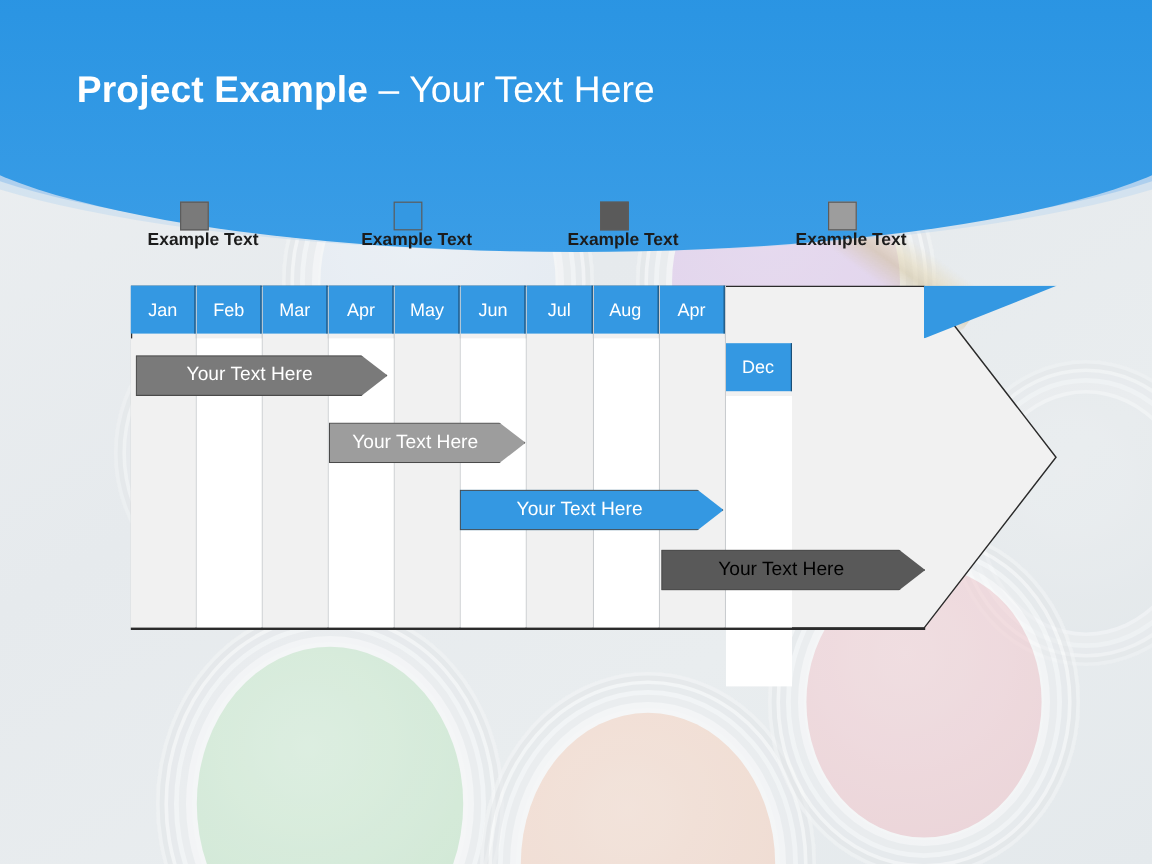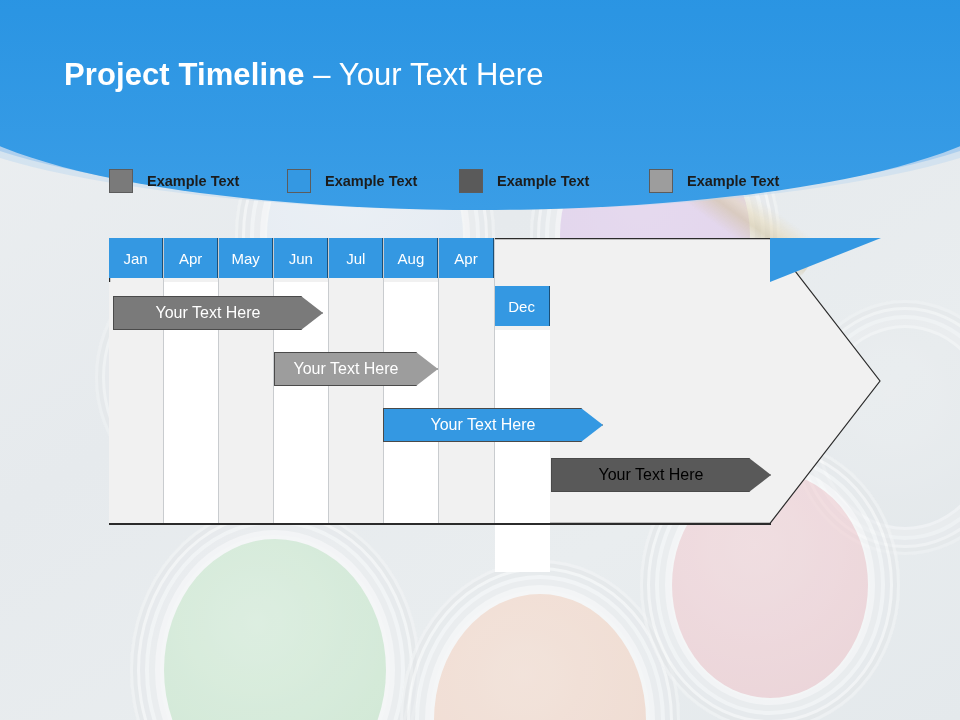--- a/index.html
+++ b/index.html
@@ -132,20 +132,21 @@
     top: 168px;
     height: 26px;
   }
   .legend-item {
     position: absolute;
     top: 0;
     display: flex;
     align-items: center;
     height: 26px;
     white-space: nowrap;
+    flex-direction: column;
   }
   .legend-swatch {
     width: 22px;
     height: 22px;
     border: 1px solid #5c5c5c;
     flex: 0 0 auto;
   }
   .legend-label {
     margin-left: 14px;
     font-size: 14.5px;
@@ -279,21 +280,21 @@
   <div class="can" id="can-pink">
     <div class="rim"></div>
     <div class="paint"></div>
   </div>
 
   <div id="header-band-soft2"></div>
   <div id="header-band-soft"></div>
   <div id="header-band"></div>
 
   <div id="slide-title">
-    <span class="t-strong">Project Timeline</span><span class="t-light"> – </span><span class="t-light">Your Text Here</span>
+    <span class="t-strong">Project Example</span><span class="t-light"> – </span><span class="t-light">Your Text Here</span>
   </div>
 
   <div id="legend">
     <div class="legend-item" style="left:0px;">
       <div class="legend-swatch" style="background: rgb(122, 122, 122);"></div>
       <div class="legend-label">Example Text</div>
     </div>
     <div class="legend-item" style="left:178px;">
       <div class="legend-swatch" style="background: rgb(52, 152, 226);"></div>
       <div class="legend-label">Example Text</div>
@@ -314,20 +315,28 @@
       <polygon points="0.6,0.6 661,0.6 771,143 661,285.4 0.6,285.4" fill="#f1f1f1" stroke="#2b2b2b" stroke-width="1.2"></polygon>
     </svg>
 
     <div id="chart-grid">
       <div class="col odd">
         <div class="col-body"></div>
         <div class="col-head">Jan</div>
       </div>
       <div class="col even">
         <div class="col-body"></div>
+        <div class="col-head">Feb</div>
+      </div>
+      <div class="col odd">
+        <div class="col-body"></div>
+        <div class="col-head">Mar</div>
+      </div>
+      <div class="col even">
+        <div class="col-body"></div>
         <div class="col-head">Apr</div>
       </div>
       <div class="col odd">
         <div class="col-body"></div>
         <div class="col-head">May</div>
       </div>
       <div class="col even">
         <div class="col-body"></div>
         <div class="col-head">Jun</div>
       </div>

